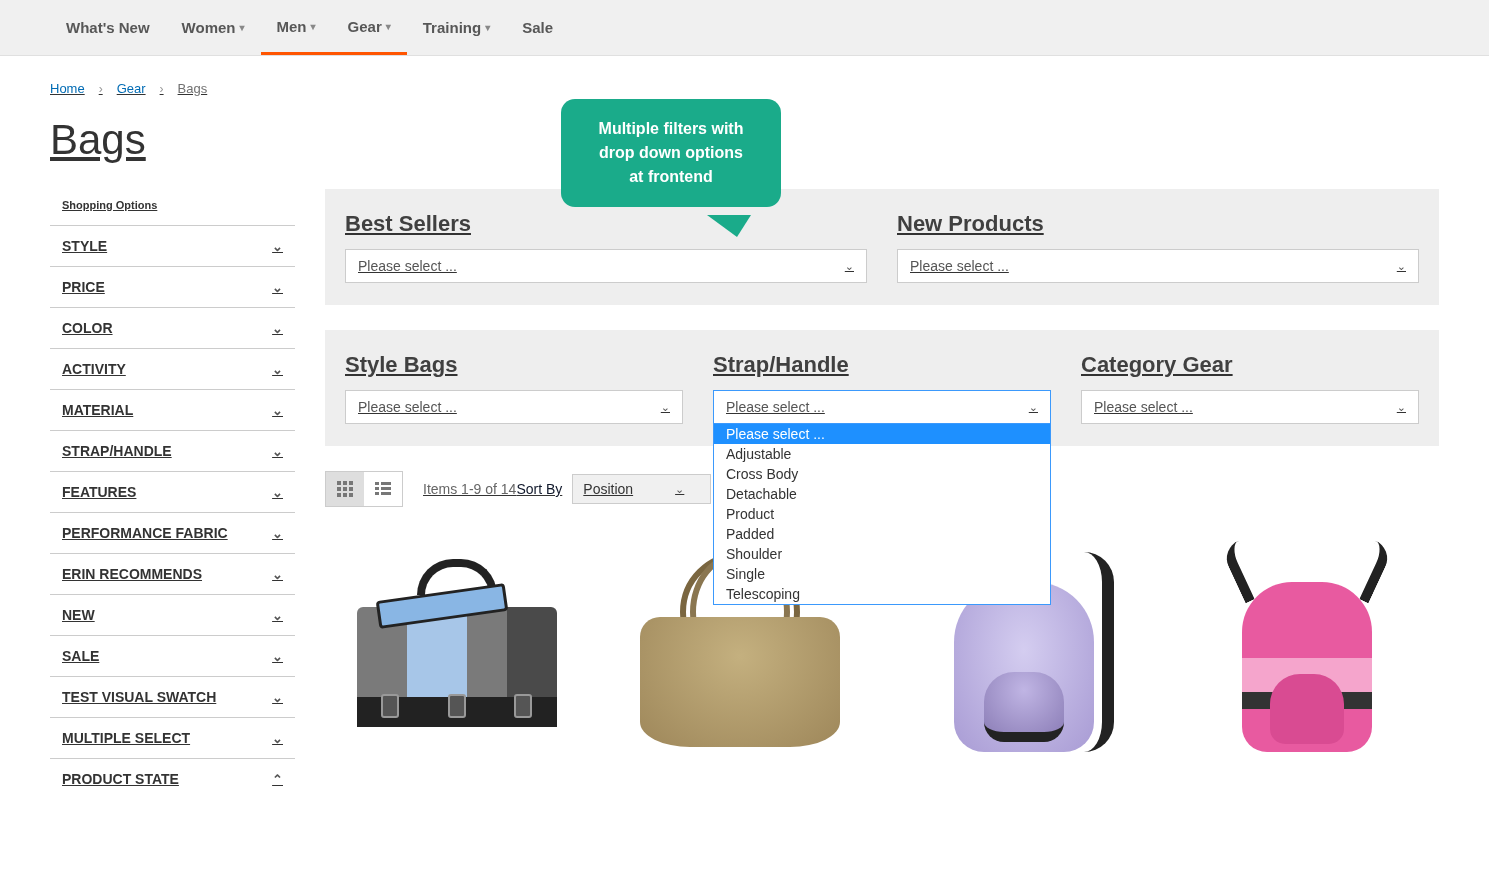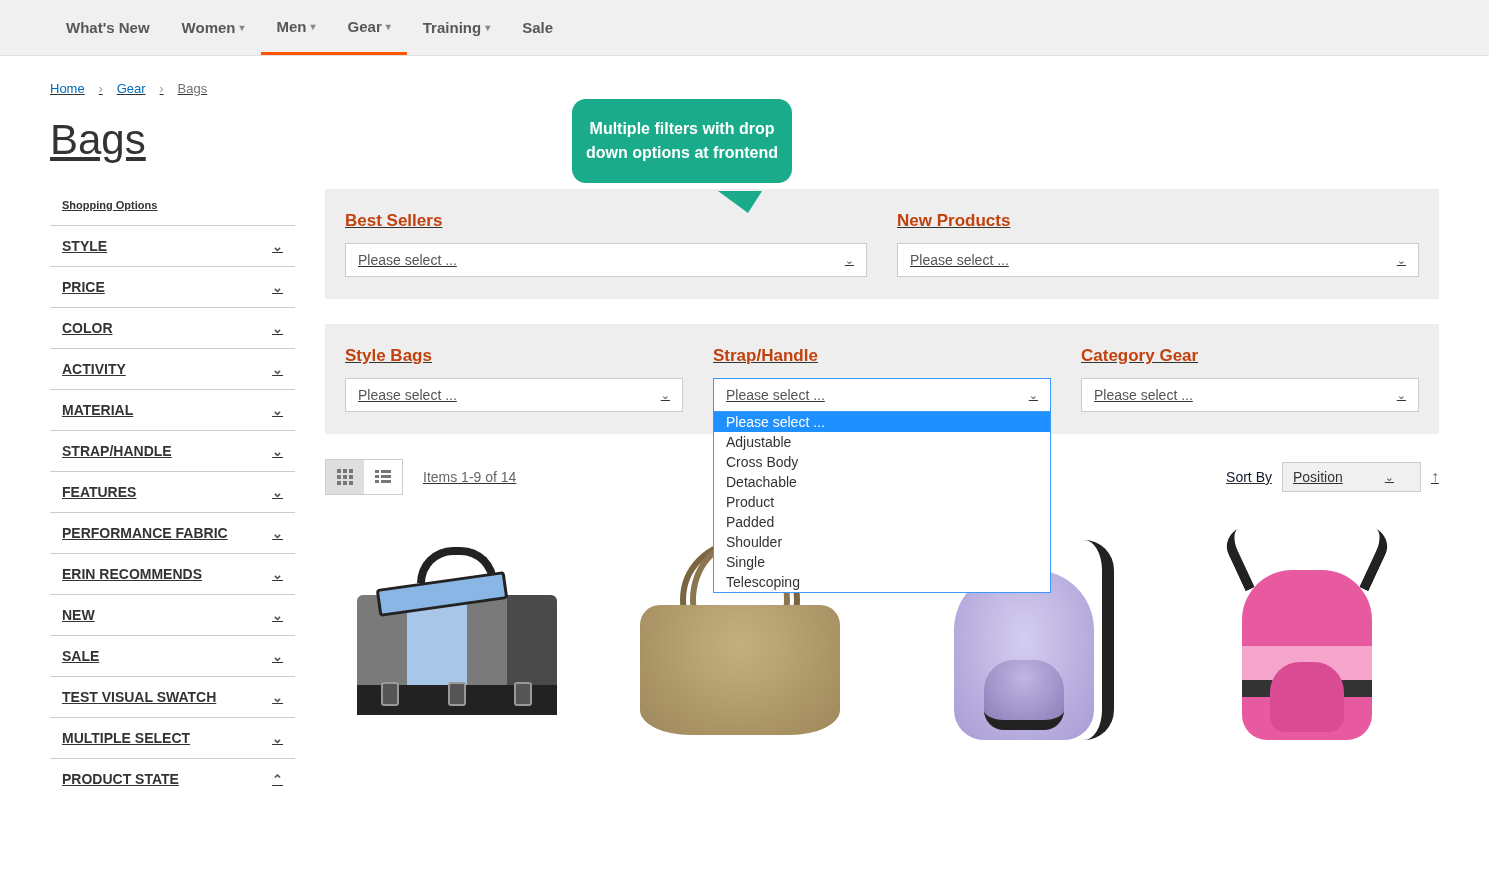--- a/index.html
+++ b/index.html
@@ -30,31 +30,31 @@
 
   
   .shopping-options { font-size: 11px; font-weight: 600; padding: 10px 12px 14px 12px; }
   .filter-item { border-top: 1px solid #ccc; padding: 12px; display: flex; justify-content: space-between; align-items: center; cursor: pointer; font-size: 14px; font-weight: 600; text-transform: uppercase; color: #333; }
   .filter-item .chev { color: #555; font-size: 13px; }
 
   
   .filter-group { background: #eeeeee; padding: 22px 20px; margin-bottom: 25px; display: grid; gap: 24px 30px; }
   .fg-2 { grid-template-columns: 1fr 1fr; }
   .fg-3 { grid-template-columns: 1fr 1fr 1fr; }
-  .filter-block label { display: block; font-size: 17px; font-weight: 700; margin-bottom: 12px; color: #c2410c; }
+  .filter-block label { display: block; font-size: 22px; font-weight: 700; margin-bottom: 12px; color: #404040; }
   .select-wrap { position: relative; }
   .select-box { width: 100%; background: #fff; border: 1px solid #ccc; padding: 8px 12px; font-size: 14px; color: #555; display: flex; justify-content: space-between; align-items: center; cursor: pointer; }
   .select-box.open { border: 1px solid #3b99fc; }
   .select-chev { font-size: 11px; color: #555; }
   .dropdown { position: absolute; top: 100%; left: 0; right: 0; background: #fff; border: 1px solid #3b99fc; border-top: none; z-index: 50; }
   .dropdown-item { padding: 2px 12px; font-size: 14px; cursor: pointer; }
   .dropdown-item.highlighted { background: #1e90ff; color: #fff; }
 
   
-  .toolbar { display: flex; align-items: center; justify-content: space-between; margin-bottom: 30px; }
+  .toolbar { display: flex; align-items: center; justify-content: flex-start; margin-bottom: 30px; }
   .tb-left { display: flex; align-items: center; gap: 20px; }
   .view-modes { display: flex; border: 1px solid #ccc; }
   .view-btn { width: 38px; height: 34px; display: flex; align-items: center; justify-content: center; cursor: pointer; background: #fff; }
   .view-btn.active { background: #dedede; }
   .view-btn svg { fill: #777; }
   .item-count { font-size: 14px; color: #666; }
   .tb-right { display: flex; align-items: center; gap: 10px; }
   .sort-label { font-size: 14px; color: #0f172a; }
   .sort-select { border: 1px solid #ccc; padding: 6px 26px 6px 10px; font-size: 14px; background: #f0f0f0; position: relative; display: flex; align-items: center; gap: 42px; cursor: pointer; }
   .sort-arrow { font-size: 16px; color: #666; cursor: pointer; }
@@ -81,21 +81,21 @@
   .bag3-pocket { position:absolute; bottom:10px; left:50px; width:80px; height:70px; background: radial-gradient(ellipse at 50% 30%, #c0b5e4, #8d7fb8); border-radius: 30px 30px 20px 20px; border-bottom:10px solid #222;}
   .bag3-strap { position:absolute; top:0; right:0; width:30px; height:200px; border-right:12px solid #222; border-radius: 0 80px 80px 0; }
 
   .bag4 { width:150px; height:200px; position:relative; }
   .bag4-body { position:absolute; bottom:0; left:10px; width:130px; height:170px; background: linear-gradient(180deg, #e85aa0 0 45%, #f5a5cc 45% 65%, #333 65% 75%, #e85aa0 75% 100%); border-radius: 50px 50px 25px 25px; }
   .bag4-pocket { position:absolute; bottom:8px; left:38px; width:74px; height:70px; background:#d94b92; border-radius: 30px 30px 15px 15px; }
   .bag4-strapL { position:absolute; top:-10px; left:0px; width:20px; height:60px; border-left:10px solid #222; border-radius: 40px 0 0 0; transform: rotate(-25deg);}
   .bag4-strapR { position:absolute; top:-10px; right:0px; width:20px; height:60px; border-right:10px solid #222; border-radius: 0 40px 0 0; transform: rotate(25deg);}
 
   
-  .callout { position: absolute; top: -90px; left: 247px; background: #1aab8a; color: #fff; padding: 18px 12px; border-radius: 14px; font-size: 16px; font-weight: 600; text-align: center; width: 220px; line-height: 1.5; z-index: 100; }
+  .callout { position: absolute; top: -90px; left: 236px; background: #1aab8a; color: #fff; padding: 18px 32px; border-radius: 14px; font-size: 16px; font-weight: 600; text-align: center; width: 220px; line-height: 1.5; z-index: 100; }
   .callout::after { content: ""; position: absolute; bottom: -30px; left: 150px; border: 22px solid transparent; border-top-color: #1aab8a; border-bottom: none; transform: skewX(20deg); }
 </style>
 </head>
 <body>
 
 <nav class="top-nav">
   <div class="nav-item">
     <span>What's New</span>
   </div>
   <div class="nav-item">

